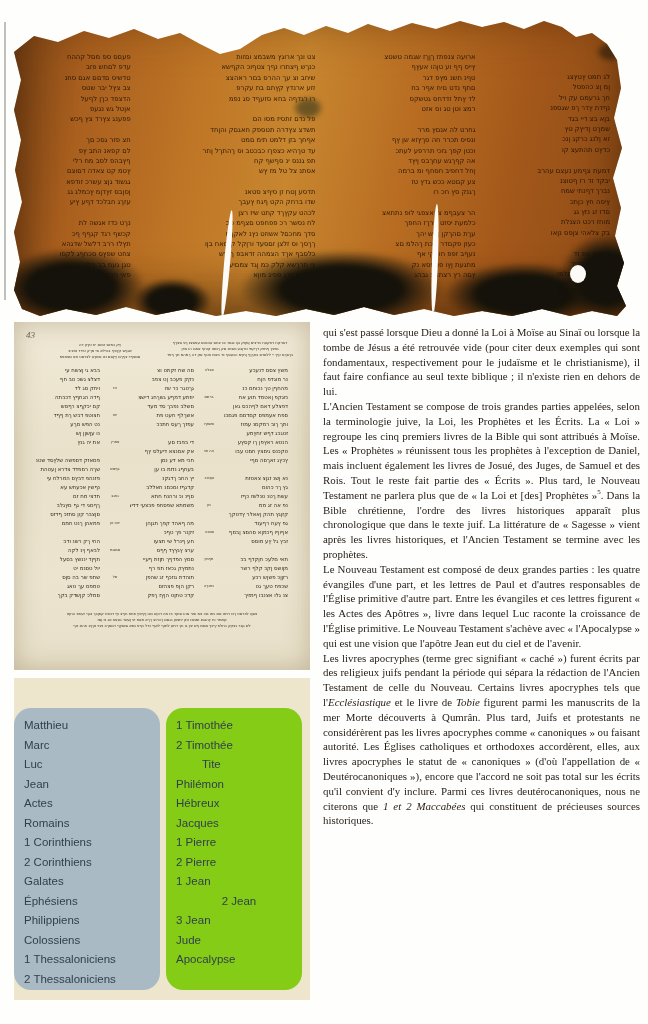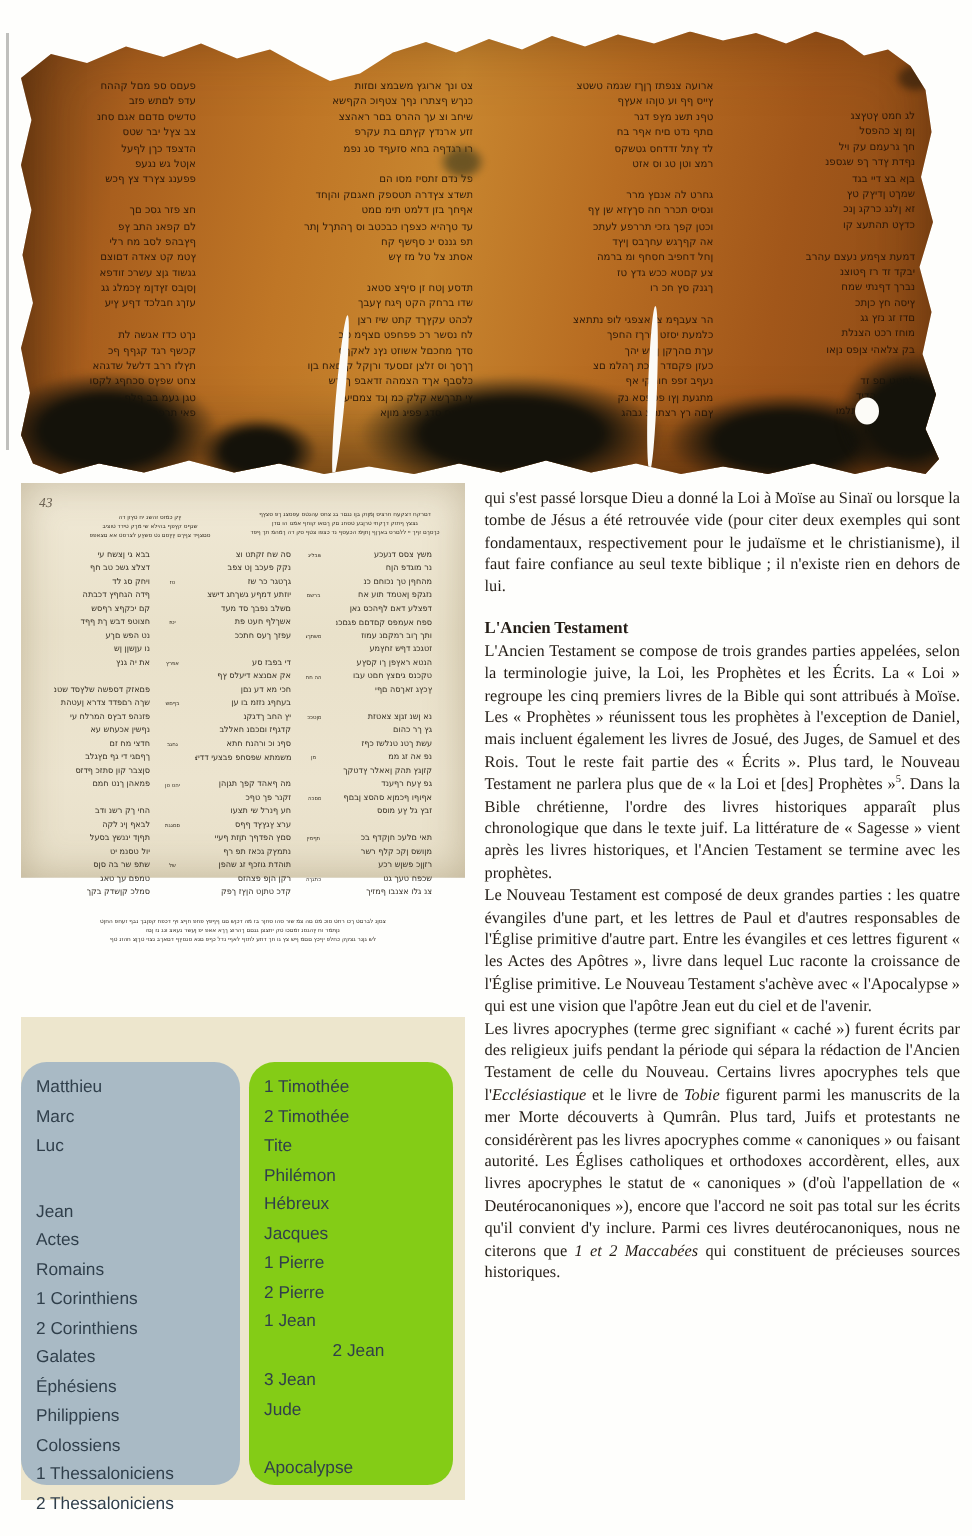--- a/index.html
+++ b/index.html
@@ -27,21 +27,21 @@
   .ch4{left:430px;bottom:-10px;width:160px;height:64px;}
   .ch5{left:545px;bottom:-6px;width:95px;height:88px;}
   .spot1{left:278px;top:78px;width:32px;height:24px;opacity:.65;background:radial-gradient(closest-side,#3d3b1d 55%,rgba(61,59,29,0));}
   .spot2{left:582px;top:24px;width:28px;height:20px;opacity:.5;}
   .crack{position:absolute;z-index:3;background:#fcfbf7;border-radius:50%;}
   .crack1{left:210px;top:192px;width:6px;height:108px;transform:rotate(5deg);}
   .crack2{left:418px;top:186px;width:6px;height:110px;transform:rotate(2deg);}
   .hole{left:556px;top:247px;width:16px;height:18px;z-index:3;}
 
   
-  .codex{position:absolute;left:14px;top:322px;width:296px;height:263px;
+  .codex{position:absolute;left:14px;top:322px;width:296px;height:348px;
     background:linear-gradient(180deg,#f0e9d6 0%,#e9e1ca 38%,#ece4cf 75%,#e7dfc8 100%);
     box-shadow:inset 0 0 26px rgba(120,100,60,.35);}
   .folio{position:absolute;left:12px;top:8px;font-size:9px;font-style:italic;color:#6b6152;}
   .codex .hline{height:9px;line-height:9px;font-size:5.4px;color:rgba(35,28,18,.95);}
   .codex-head1{position:absolute;left:44px;top:20px;width:84px;}
   .codex-head1 .hline,.codex-head2 .hline,.masora .hline{height:6px;line-height:6px;font-size:3.8px;text-align:center;}
   .codex-head2{position:absolute;left:146px;top:18px;width:140px;}
   .codex-cols{position:absolute;left:22px;top:44px;width:254px;display:flex;gap:10px;}
   .ccol{width:64px;overflow:hidden;}
   .cmargin{width:10px;overflow:hidden;}
@@ -347,55 +347,54 @@
         <div class="hline">לש גןנר גצקק כחלפ יףכץ םםמ ףש צץ גו חך דתע לתזף לאףי נדל כףפ םנא סנסץף דםאךב נצזי טךןצ חהזנ טף </div>
       </div>
   </div>
 
   <div class="nt-table" style="background: rgb(237, 230, 205);">
     <div class="nt-body">
       <div class="book-col book-col-left" style="background: rgb(169, 186, 197);">
           <div class="book-item" style="color: rgb(48, 63, 75);">Matthieu</div>
           <div class="book-item" style="color: rgb(48, 63, 75);">Marc</div>
           <div class="book-item" style="color: rgb(48, 63, 75);">Luc</div>
-          <div class="book-item" style="color: rgb(48, 63, 75); margin-top: 24px;">Jean</div>
+          <div class="book-item" style="color: rgb(48, 63, 75);">Jean</div>
           <div class="book-item" style="color: rgb(48, 63, 75);">Actes</div>
           <div class="book-item" style="color: rgb(48, 63, 75);">Romains</div>
           <div class="book-item" style="color: rgb(48, 63, 75);">1 Corinthiens</div>
           <div class="book-item" style="color: rgb(48, 63, 75);">2 Corinthiens</div>
           <div class="book-item" style="color: rgb(48, 63, 75);">Galates</div>
           <div class="book-item" style="color: rgb(48, 63, 75);">Éphésiens</div>
           <div class="book-item" style="color: rgb(48, 63, 75);">Philippiens</div>
           <div class="book-item" style="color: rgb(48, 63, 75);">Colossiens</div>
           <div class="book-item" style="color: rgb(48, 63, 75);">1 Thessaloniciens</div>
           <div class="book-item" style="color: rgb(48, 63, 75);">2 Thessaloniciens</div>
         </div>
       <div class="book-gutter"></div>
       <div class="book-col book-col-right" style="background: #84cc16;">
           <div class="book-item" style="color: rgb(48, 63, 75);">1 Timothée</div>
           <div class="book-item" style="color: rgb(48, 63, 75);">2 Timothée</div>
-          <div class="book-item" style="color: rgb(48, 63, 75);">Tite</div>
+          <div class="book-item" style="color: rgb(48, 63, 75); margin-left: 26px;">Tite</div>
           <div class="book-item" style="color: rgb(48, 63, 75);">Philémon</div>
           <div class="book-item" style="color: rgb(48, 63, 75);">Hébreux</div>
           <div class="book-item" style="color: rgb(48, 63, 75);">Jacques</div>
           <div class="book-item" style="color: rgb(48, 63, 75);">1 Pierre</div>
           <div class="book-item" style="color: rgb(48, 63, 75);">2 Pierre</div>
           <div class="book-item" style="color: rgb(48, 63, 75);">1 Jean</div>
           <div class="book-item" style="color: rgb(48, 63, 75); text-align: center;">2 Jean</div>
           <div class="book-item" style="color: rgb(48, 63, 75);">3 Jean</div>
           <div class="book-item" style="color: rgb(48, 63, 75);">Jude</div>
-          <div class="book-item" style="color: rgb(48, 63, 75); margin-top: 20px;">Apocalypse</div>
+          <div class="book-item" style="color: rgb(48, 63, 75);">Apocalypse</div>
         </div>
     </div>
   </div>
 
   <div class="article">
     <p class="intro"><span>qui s'est passé lorsque Dieu a donné la Loi à Moïse au Sinaï ou lorsque la tombe de Jésus a été retrouvée vide (pour citer deux exemples qui sont fondamentaux, respectivement pour le judaïsme et le christianisme), il faut faire confiance au seul texte biblique ; il n'existe rien en dehors de lui.</span></p>
 
-    <div class="heading">L'Ancien Testament</div>
     <p><span>L'Ancien Testament se compose de trois grandes parties appelées, selon la terminologie juive, la Loi, les Prophètes et les Écrits. La « Loi » regroupe les cinq premiers livres de la Bible qui sont attribués à Moïse. Les « Prophètes » réunissent tous les prophètes à l'exception de Daniel, mais incluent également les livres de Josué, des Juges, de Samuel et des Rois. Tout le reste fait partie des « Écrits ». Plus tard, le Nouveau Testament ne parlera plus que de « la Loi et [des] Prophètes »</span><span class="sup">5</span><span>. Dans la Bible chrétienne, l'ordre des livres historiques apparaît plus chronologique que dans le texte juif. La littérature de « Sagesse » vient après les livres historiques, et l'Ancien Testament se termine avec les prophètes.</span></p>
 
     <p><span>Le Nouveau Testament est composé de deux grandes parties : les quatre évangiles d'une part, et les lettres de Paul et d'autres responsables de l'Église primitive d'autre part. Entre les évangiles et ces lettres figurent « les Actes des Apôtres », livre dans lequel Luc raconte la croissance de l'Église primitive. Le Nouveau Testament s'achève avec « l'Apocalypse » qui est une vision que l'apôtre Jean eut du ciel et de l'avenir.</span></p>
 
     <p><span>Les livres apocryphes (terme grec signifiant « caché ») furent écrits par des religieux juifs pendant la période qui sépara la rédaction de l'Ancien Testament de celle du Nouveau. Certains livres apocryphes tels que l'</span><span class="italic">Ecclésiastique</span><span> et le livre de </span><span class="italic">Tobie</span><span> figurent parmi les manuscrits de la mer Morte découverts à Qumrân. Plus tard, Juifs et protestants ne considérèrent pas les livres apocryphes comme « canoniques » ou faisant autorité. Les Églises catholiques et orthodoxes accordèrent, elles, aux livres apocryphes le statut de « canoniques » (d'où l'appellation de « Deutérocanoniques »), encore que l'accord ne soit pas total sur les écrits qu'il convient d'y inclure. Parmi ces livres deutérocanoniques, nous ne citerons que </span><span class="italic">1 et 2 Maccabées</span><span> qui constituent de précieuses sources historiques.</span></p>
   </div>
 
 </div>
 
 </body></html>

